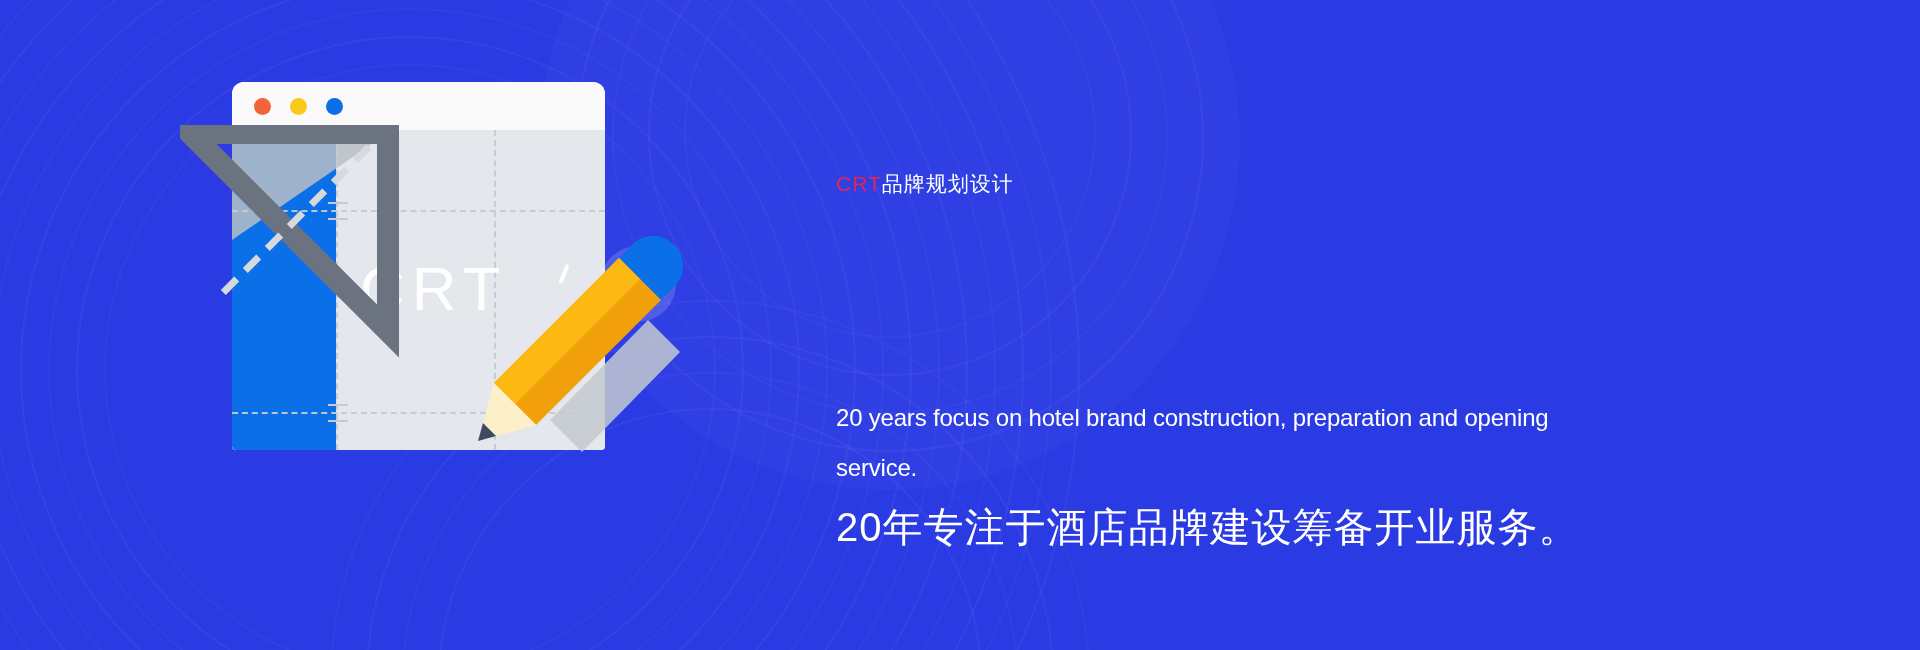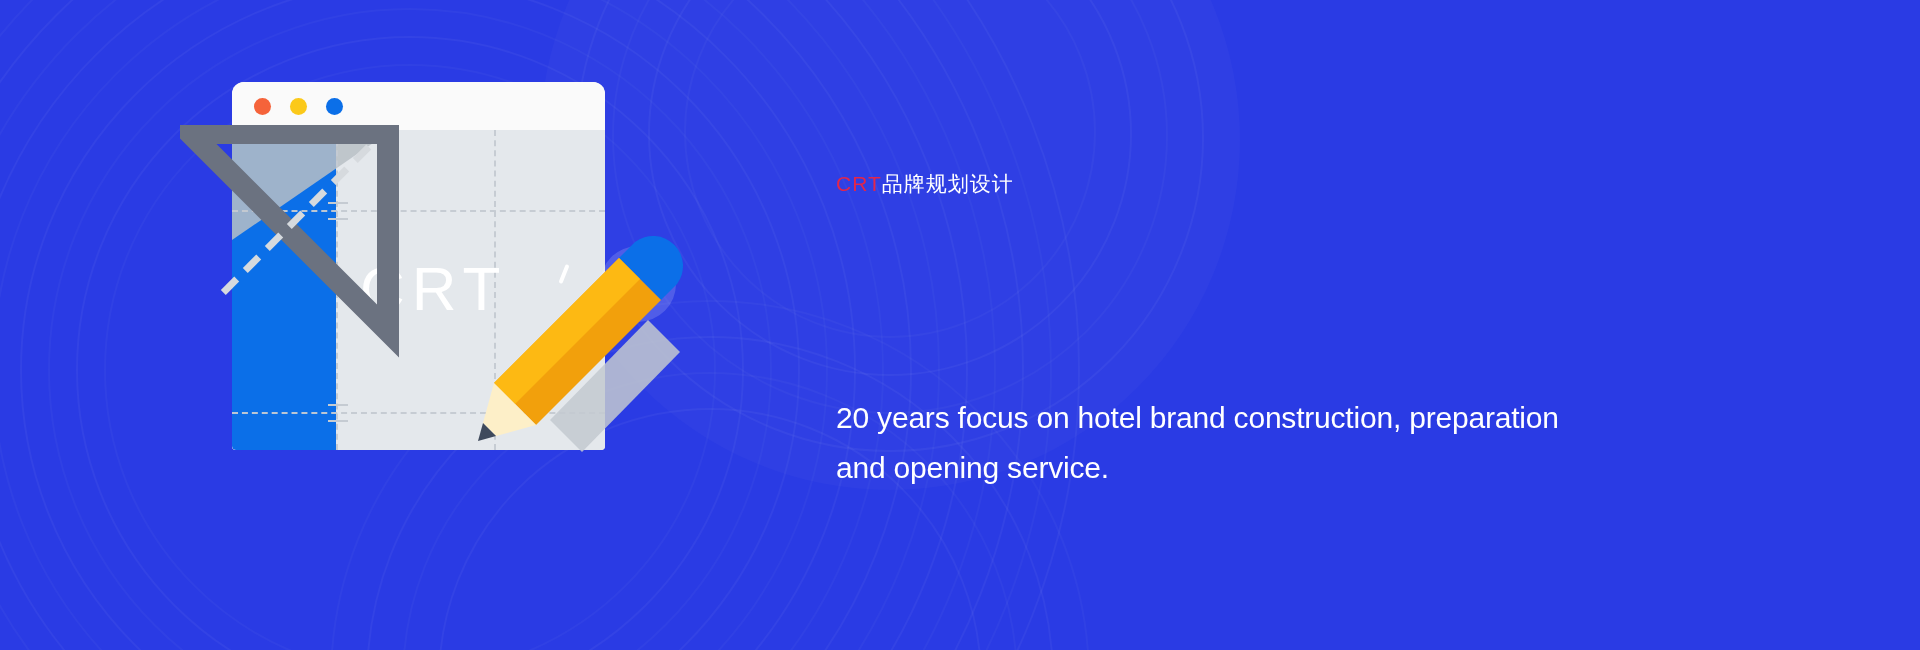--- a/index.html
+++ b/index.html
@@ -182,21 +182,21 @@
     letter-spacing: 1px;
     color: #ffffff;
   }
   .kicker-cn .brand { color: #e2264b; }
 
   .lead-en {
     position: absolute;
     left: 0;
     top: 393px;
     color: #ffffff;
-    font-size: 30px;
+    font-size: 24px;
     line-height: 50px;
     font-weight: 400;
     letter-spacing: -0.2px;
     width: 780px;
   }
   .lead-cn {
     position: absolute;
     left: 0;
     top: 502px;
     color: #ffffff;
@@ -296,15 +296,16 @@
     </svg>
   </div>
 
   <div class="text-col">
 
 
     <div class="kicker-cn"><span class="brand">CRT</span><span>品牌规划设计</span></div>
 
     <div class="lead-en">20 years focus on hotel brand construction, preparation and opening service.</div>
 
+    <div class="lead-cn">20年专注于酒店品牌建设筹备开业服务。</div>
   </div>
 
 </div>
 
 </body></html>

